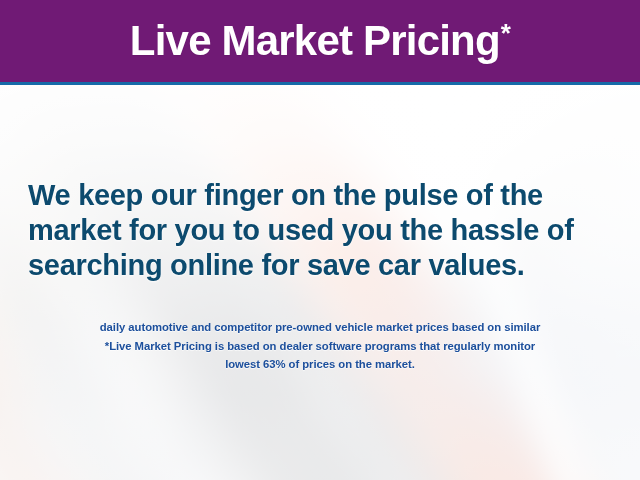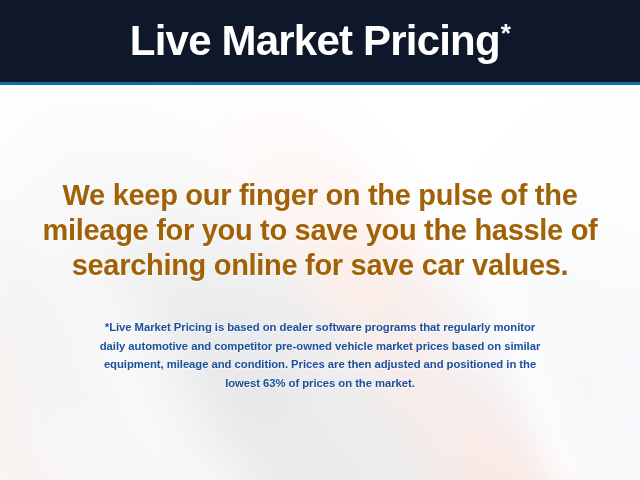--- a/index.html
+++ b/index.html
@@ -110,21 +110,21 @@
         rgba(255,255,255,0.83) 100%);
   }
 
   
   #header-band {
     position: absolute;
     left: 0;
     top: 0;
     width: 640px;
     height: 85px;
-    background: #0f172a;
+    background: #701a75;
     box-sizing: border-box;
     border-bottom: 3px solid #166aa8;
   }
 
   #header-title {
     position: absolute;
     left: 0;
     top: 0;
     width: 640px;
     height: 82px;
@@ -147,22 +147,21 @@
     margin-left: 1px;
     font-weight: bold;
   }
 
   
   #headline {
     position: absolute;
     left: 28px;
     top: 178px;
     width: 584px;
-    text-align: center;
-    color: #a16207;
+    color: #0c4a6e;
     font-size: 29px;
     font-weight: bold;
     line-height: 35px;
     letter-spacing: -0.3px;
     text-shadow: 0 1px 2px rgba(255,255,255,0.85);
   }
 
   #headline .hl-line {
     display: block;
     white-space: nowrap;
@@ -205,24 +204,23 @@
 
   <div id="header-band">
     <div id="header-title">
       <span>Live Market Pricing</span>
         <span class="asterisk">*</span>
     </div>
   </div>
 
   <div id="headline">
     <span class="hl-line">We keep our finger on the pulse of the</span>
-    <span class="hl-line">mileage for you to save you the hassle of</span>
+    <span class="hl-line">market for you to used you the hassle of</span>
     <span class="hl-line">searching online for save car values.</span>
   </div>
 
   <div id="disclaimer">
+    <span class="dc-line">daily automotive and competitor pre-owned vehicle market prices based on similar</span>
     <span class="dc-line">*Live Market Pricing is based on dealer software programs that regularly monitor</span>
-    <span class="dc-line">daily automotive and competitor pre-owned vehicle market prices based on similar</span>
-    <span class="dc-line">equipment, mileage and condition. Prices are then adjusted and positioned in the</span>
     <span class="dc-line">lowest 63% of prices on the market.</span>
   </div>
 
 </div>
 
 </body></html>

